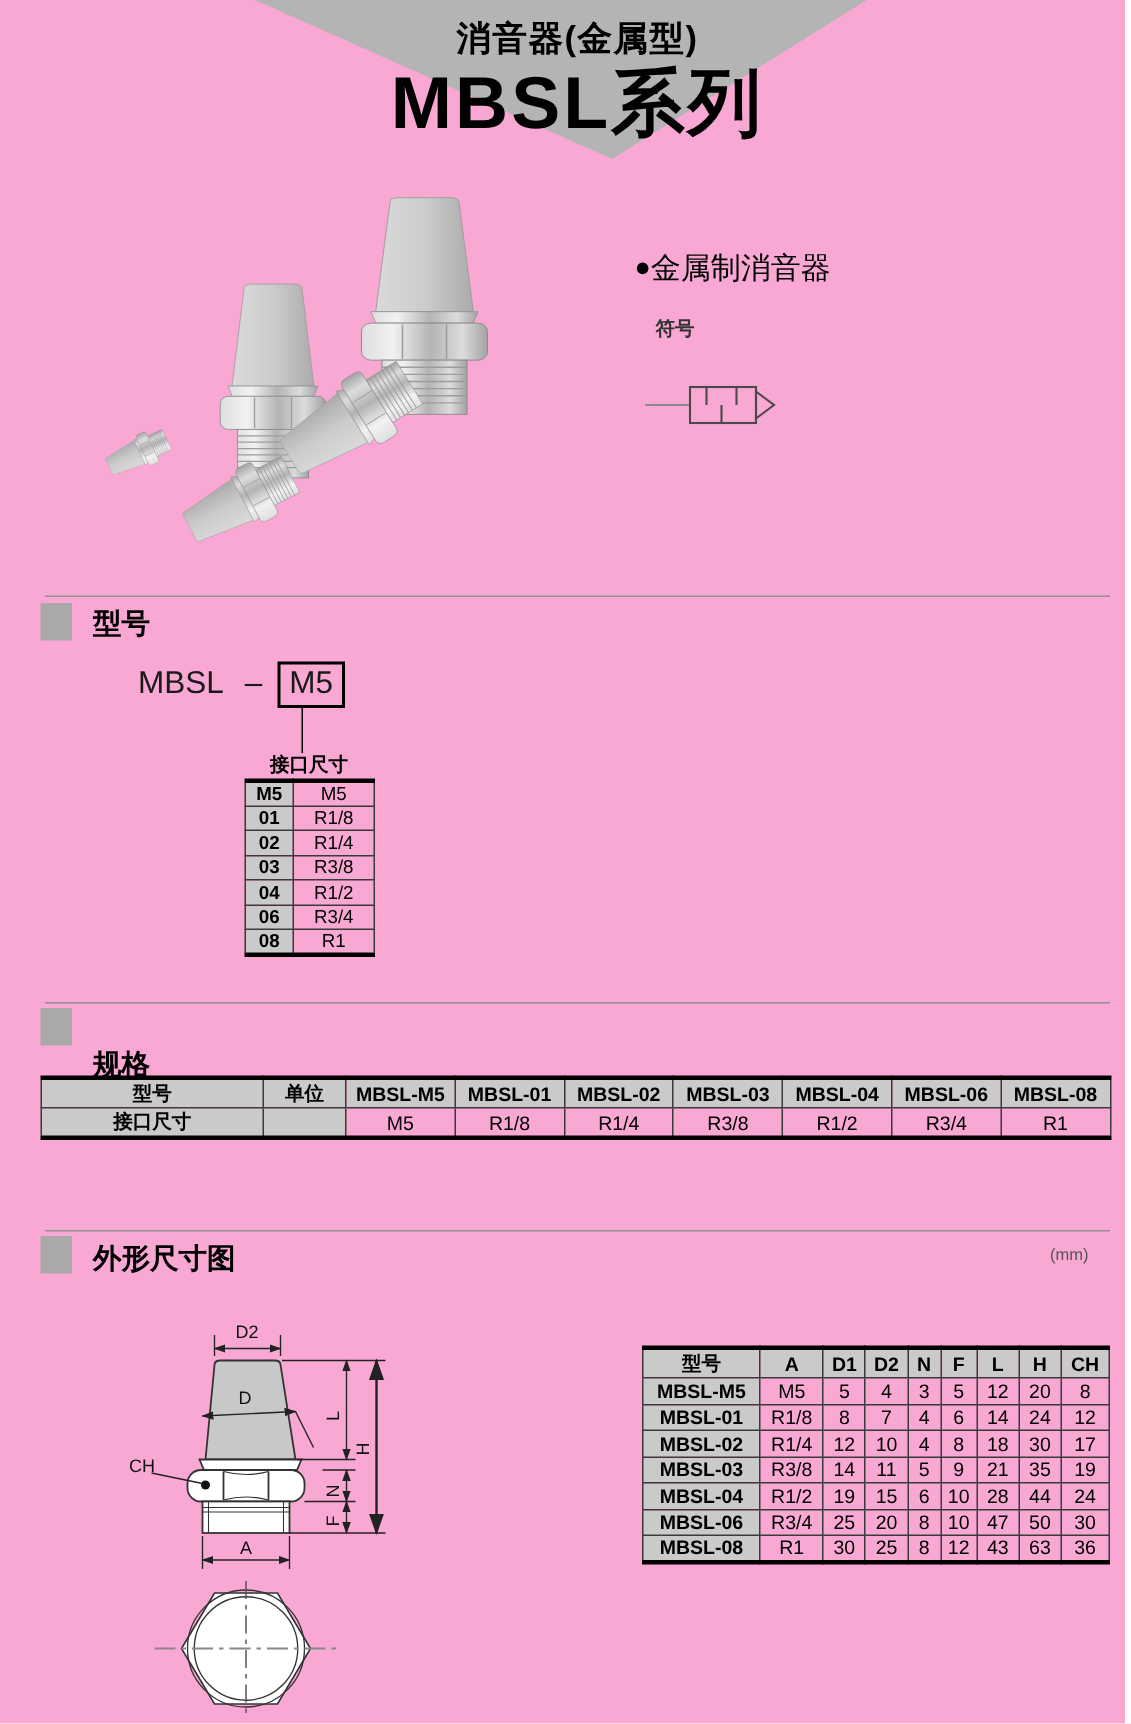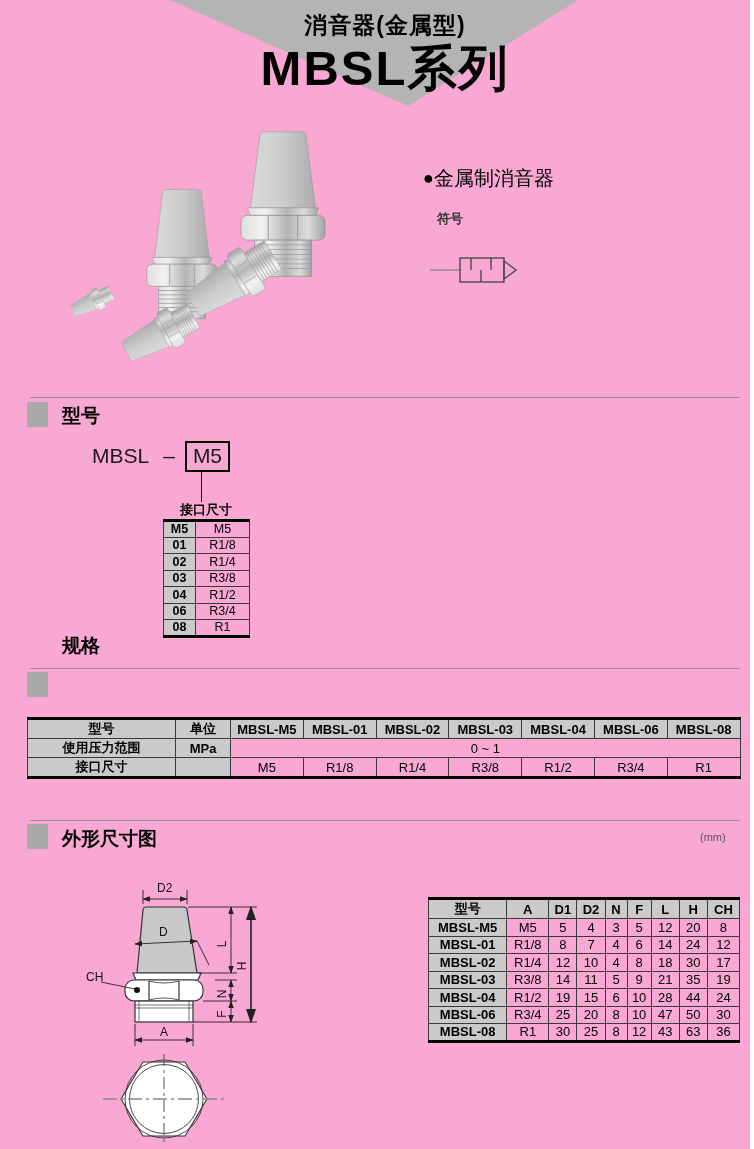--- a/index.html
+++ b/index.html
@@ -174,21 +174,21 @@
         </tr>
         <tr>
           <td class="code">08</td>
           <td class="val">R1</td>
         </tr>
       </tbody>
   </table>
 
   <div class="rule" style="left:30px; top:668px; width:710px;"></div>
   <div class="sq" style="left:27px; top:672px;"></div>
-  <div class="sec-title" style="left:62px; top:633px;">规格</div>
+  <div class="sec-title" style="left:62px; top:697px;">规格</div>
 
   <table id="spec-table" class="thick-tb">
     <colgroup>
       <col style="width:148px">
         <col style="width:55px">
       <col style="width:72.8px">
         <col style="width:72.8px">
         <col style="width:72.8px">
       <col style="width:72.8px">
         <col style="width:72.8px">
@@ -203,25 +203,20 @@
           <th>MBSL-01</th>
           <th>MBSL-02</th>
           <th>MBSL-03</th>
           <th>MBSL-04</th>
           <th>MBSL-06</th>
           <th>MBSL-08</th>
         </tr>
       </thead>
     <tbody id="specBody">
         <tr>
-          <td class="lbl">使用压力范围</td>
-          <td class="unit">MPa</td>
-          <td class="val" colspan="7">0 ~ 1</td>
-        </tr>
-        <tr>
           <td class="lbl">接口尺寸</td>
           <td class="unit"></td>
           <td class="val">M5</td>
           <td class="val">R1/8</td>
           <td class="val">R1/4</td>
           <td class="val">R3/8</td>
           <td class="val">R1/2</td>
           <td class="val">R3/4</td>
           <td class="val">R1</td>
         </tr>

